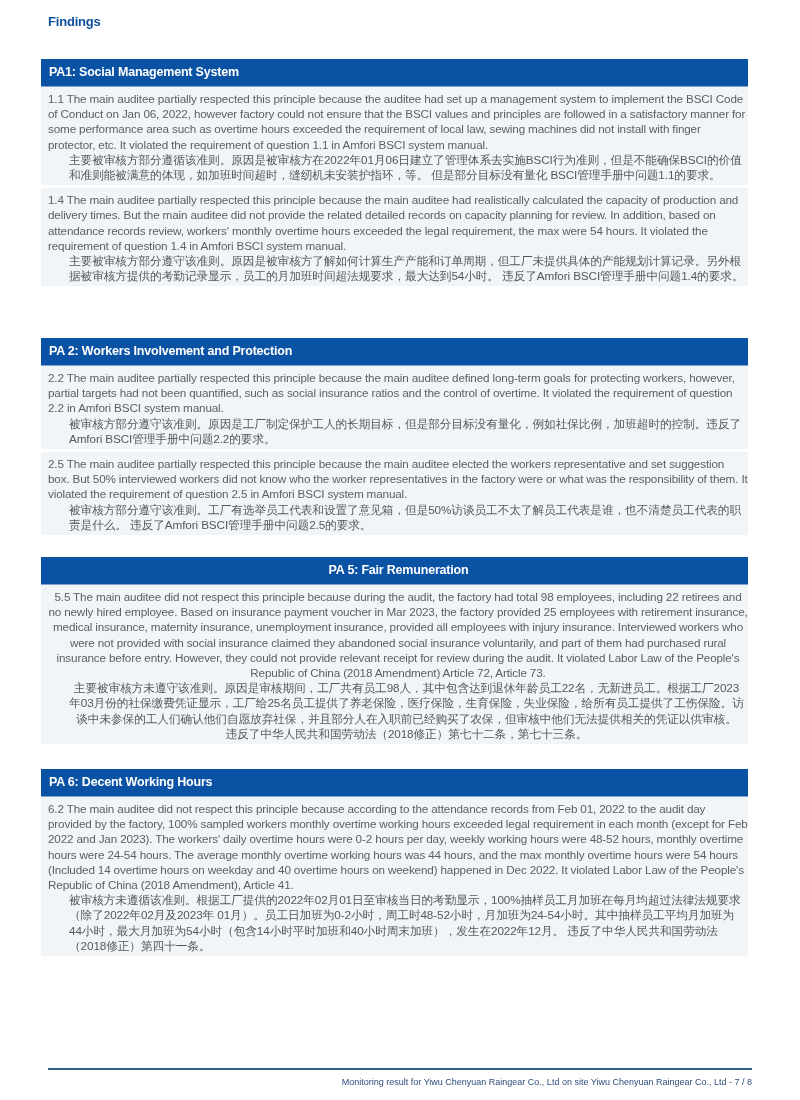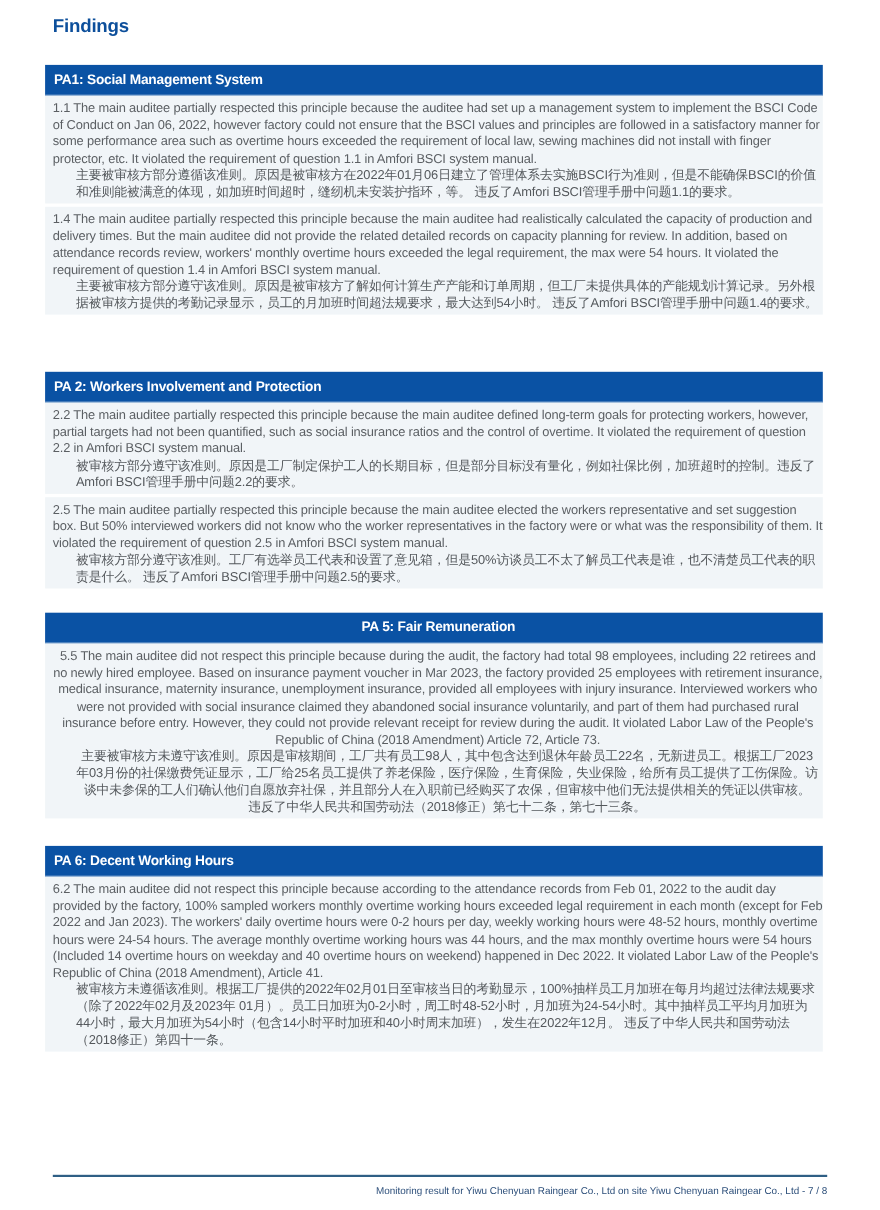--- a/index.html
+++ b/index.html
@@ -3,21 +3,21 @@
 <meta charset="utf-8">
 <style>
   html, body { margin: 0; padding: 0; }
   body {
     width: 800px; height: 1100px; background: #ffffff; position: relative;
     font-family: "Liberation Sans", sans-serif; color: #555a5f; overflow: hidden;
   }
   .page-title {
     position: absolute; left: 48px; top: 14px; margin: 0;
     font-family: "Liberation Sans", sans-serif; font-weight: bold;
-    font-size: 17px; color: #0d4f9b; letter-spacing: -0.2px;
+    font-size: 13px; color: #0d4f9b; letter-spacing: -0.2px;
   }
   .section { position: absolute; left: 41px; width: 707px; }
   .section-header {
     background: #0a52a4; color: #ffffff; height: 27px; line-height: 27px;
     padding-left: 8px; font-weight: bold; font-size: 12.5px; letter-spacing: -0.2px;
     border-bottom: 1px solid #7ea4cf;
   }
   .section-body { }
   .finding {
     background: #f1f5f8; padding: 4px 0 3px 7px; margin-bottom: 3px;
@@ -41,21 +41,21 @@
 </head>
 <body>
 
 <h1 class="page-title">Findings</h1>
 
 <section class="section" style="top:59px;">
   <div class="section-header">PA1: Social Management System</div>
   <div class="section-body">
     <div class="finding">
       <p class="finding-en">1.1 The main auditee partially respected this principle because the auditee had set up a management system to implement the BSCI Code of Conduct on Jan 06, 2022, however factory could not ensure that the BSCI values and principles are followed in a satisfactory manner for some performance area such as overtime hours exceeded the requirement of local law, sewing machines did not install with finger protector, etc. It violated the requirement of question 1.1 in Amfori BSCI system manual.</p>
-      <p class="finding-zh">主要被审核方部分遵循该准则。原因是被审核方在2022年01月06日建立了管理体系去实施BSCI行为准则，但是不能确保BSCI的价值和准则能被满意的体现，如加班时间超时，缝纫机未安装护指环，等。 违反了Amfori BSCI管理手册中问题1.1的要求。</p>
+      <p class="finding-zh">主要被审核方部分遵循该准则。原因是被审核方在2022年01月06日建立了管理体系去实施BSCI行为准则，但是不能确保BSCI的价值和准则能被满意的体现，如加班时间超时，缝纫机未安装护指环，等。 但是部分目标没有量化 BSCI管理手册中问题1.1的要求。</p>
     </div>
     <div class="finding">
       <p class="finding-en">1.4 The main auditee partially respected this principle because the main auditee had realistically calculated the capacity of production and delivery times. But the main auditee did not provide the related detailed records on capacity planning for review. In addition, based on attendance records review, workers' monthly overtime hours exceeded the legal requirement, the max were 54 hours. It violated the requirement of question 1.4 in Amfori BSCI system manual.</p>
       <p class="finding-zh">主要被审核方部分遵守该准则。原因是被审核方了解如何计算生产产能和订单周期，但工厂未提供具体的产能规划计算记录。另外根据被审核方提供的考勤记录显示，员工的月加班时间超法规要求，最大达到54小时。 违反了Amfori BSCI管理手册中问题1.4的要求。</p>
     </div>
   </div>
 </section>
 
 <section class="section" style="top:338px;">
   <div class="section-header">PA 2: Workers Involvement and Protection</div>

